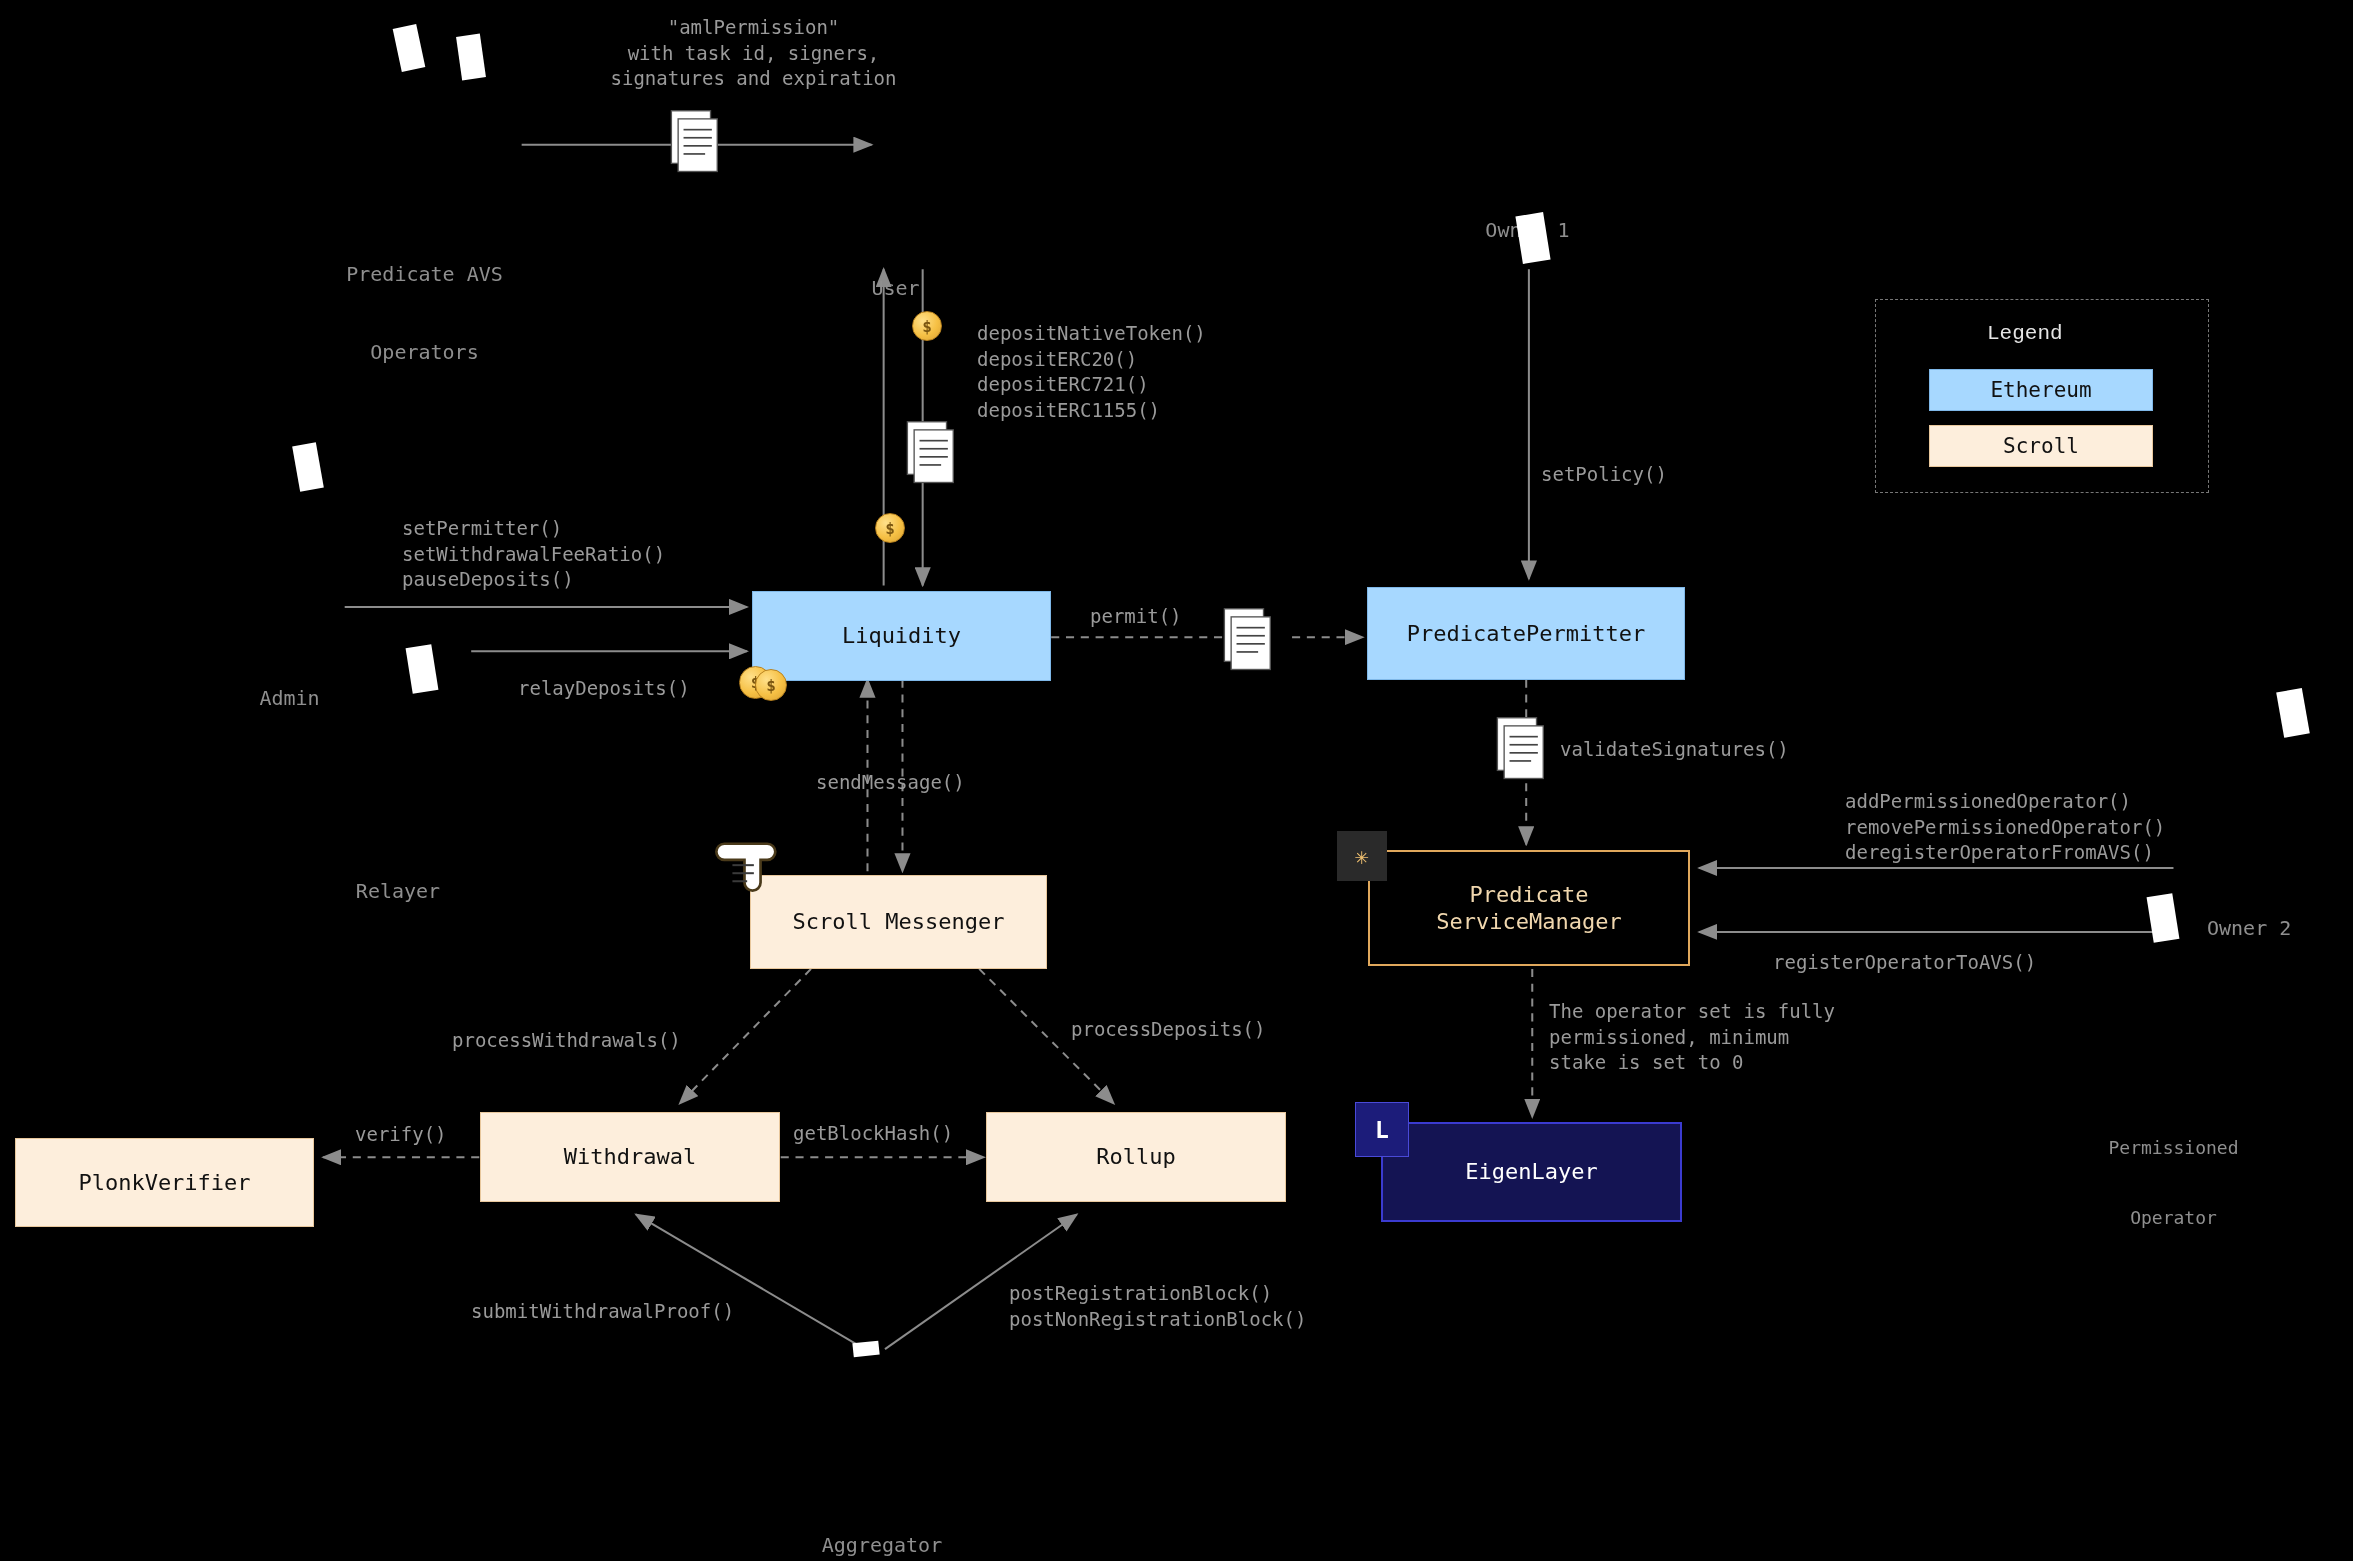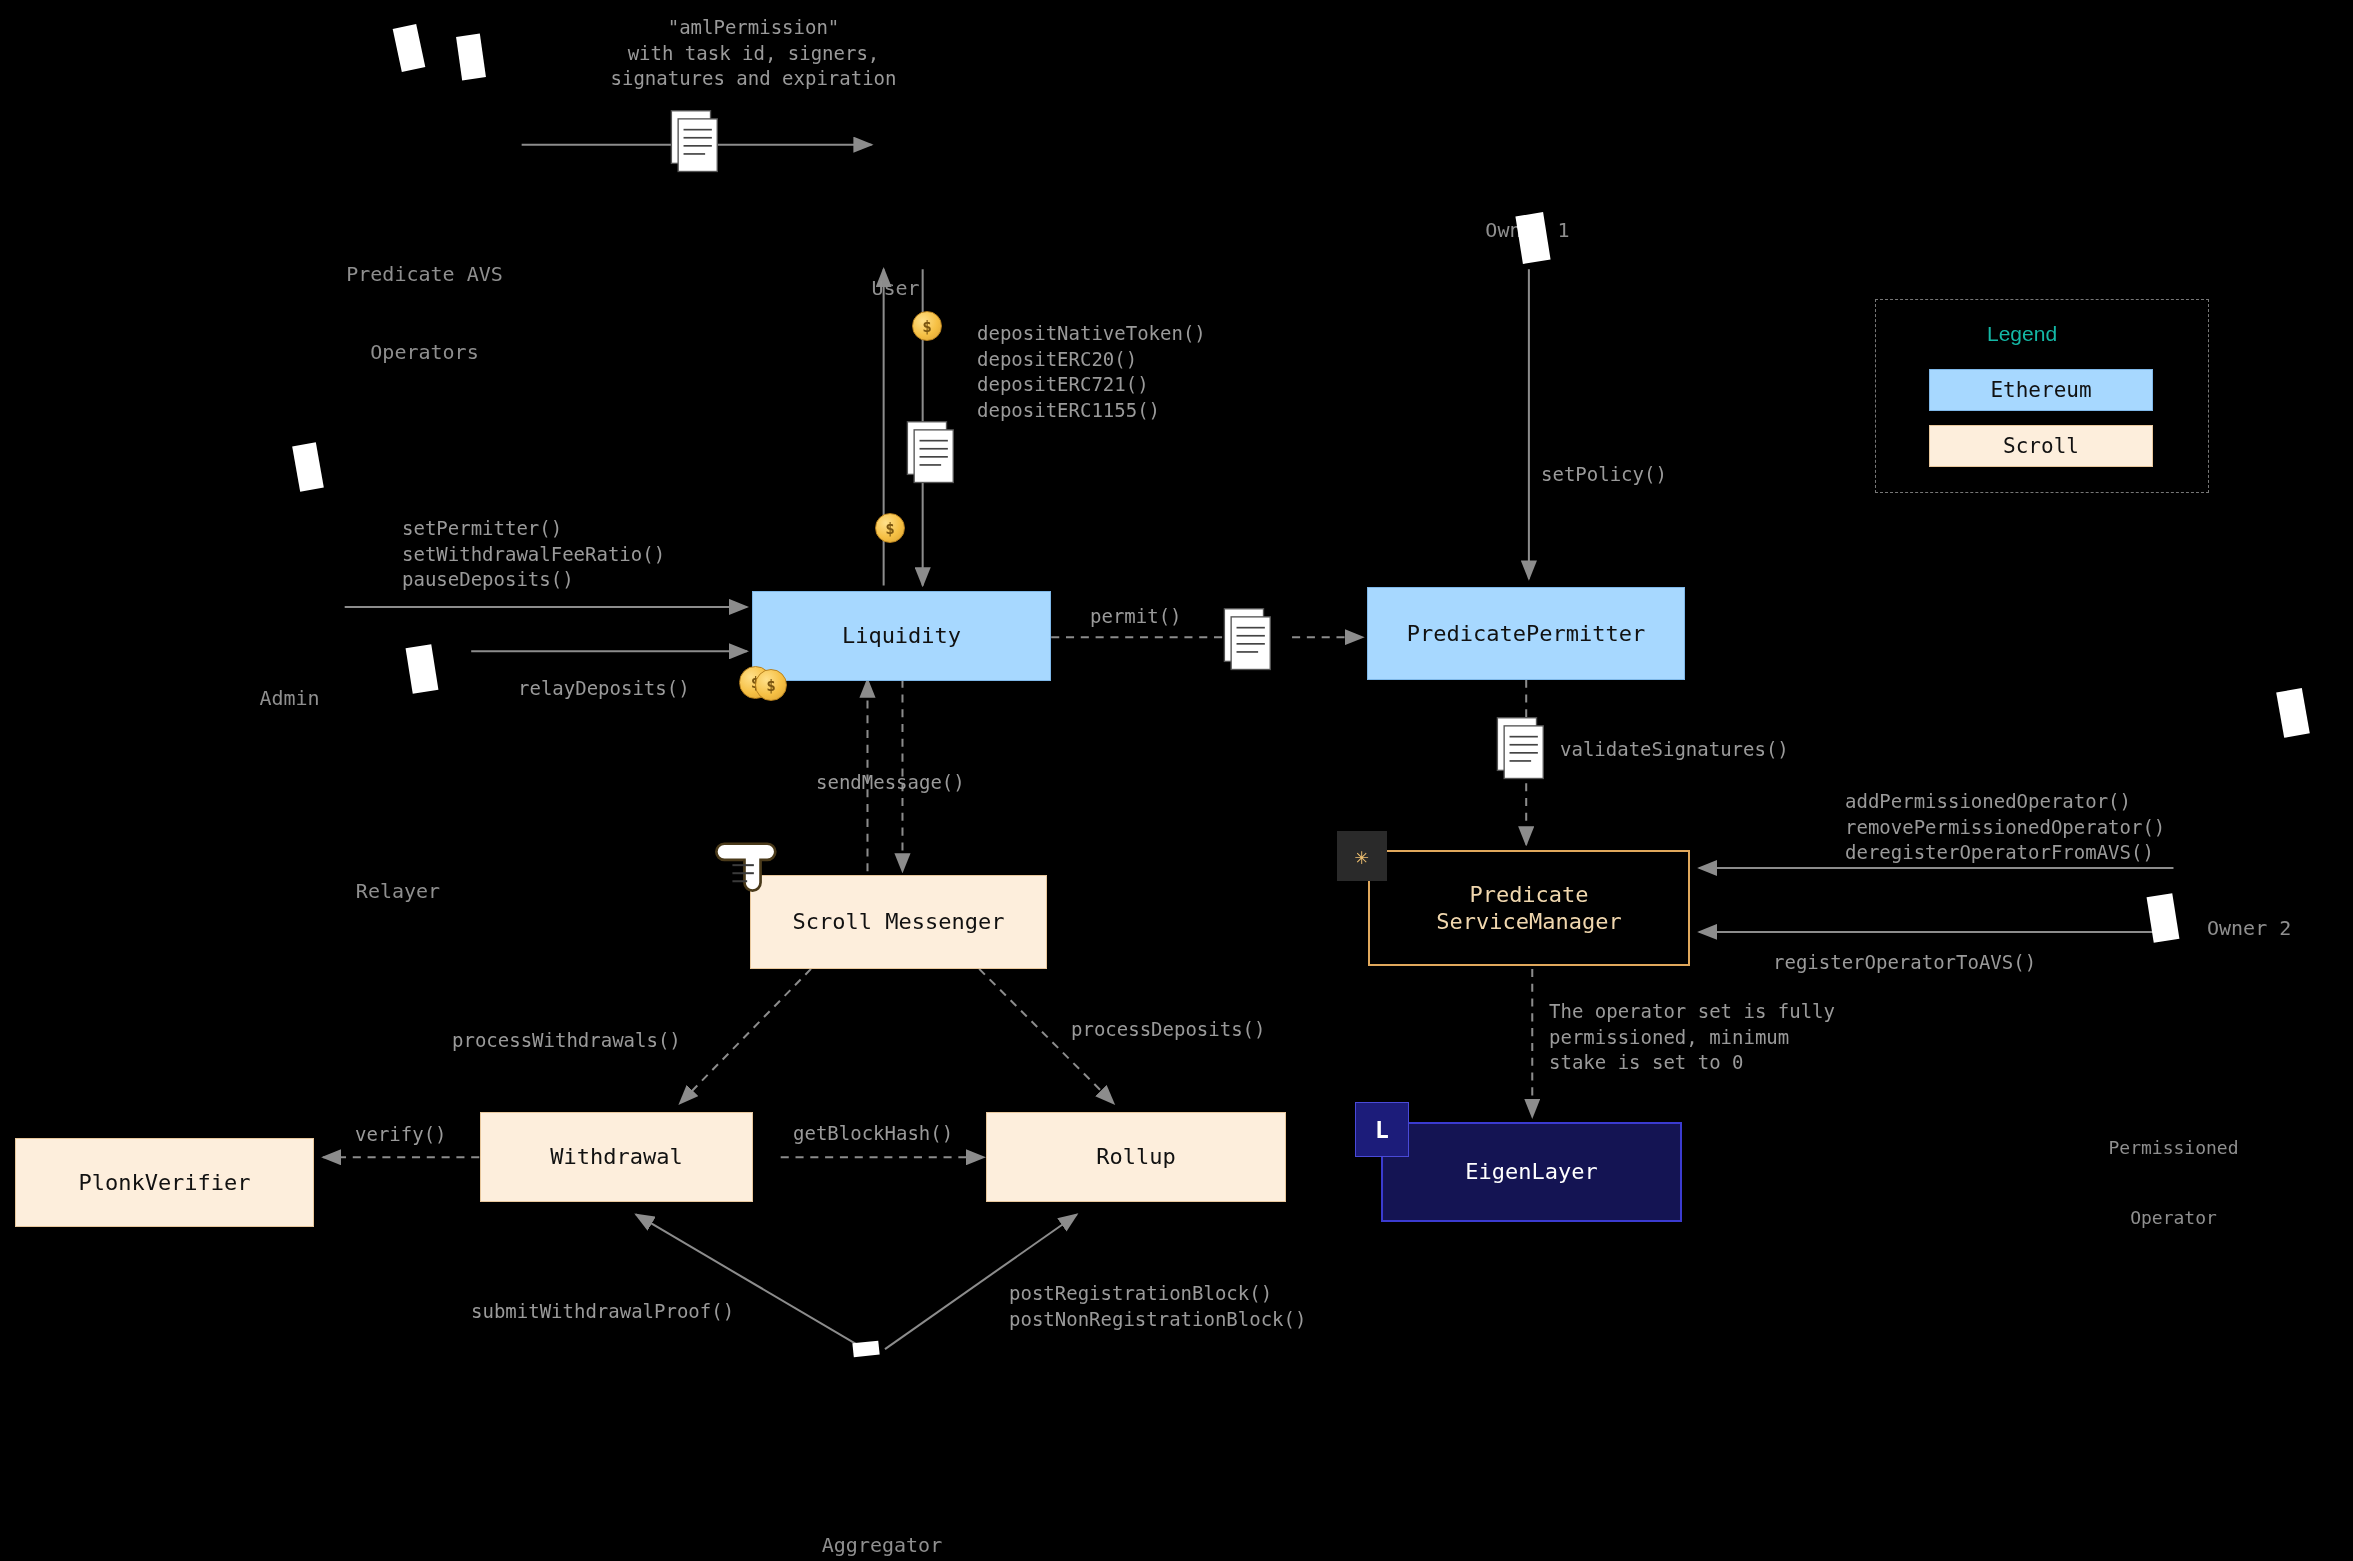--- a/index.html
+++ b/index.html
@@ -74,22 +74,22 @@
     line-height: 1.3;
   }
   .legend-box {
     position: absolute;
     border: 1.3px dashed #777777;
     background: transparent;
     box-sizing: border-box;
   }
   .legend-title {
     position: absolute;
-    color: #14b8a6;
-    font-family: Liberation Sans, sans-serif;
+    color: #e5e5e5;
+    font-family: Liberation Mono, monospace;
   }
   .legend-chip {
     position: absolute;
     box-sizing: border-box;
     display: flex;
     align-items: center;
     justify-content: center;
     font-family: "DejaVu Sans Mono", monospace;
     color: #111111;
   }
@@ -207,21 +207,21 @@
 
   <div class="node node-predicate" style="left:1368px; top:850px; width:322px; height:116px; font-size:22px; flex-direction:column;">
     <span>Predicate</span>
     <span>ServiceManager</span>
   </div>
 
   <div class="node node-scroll" style="left:15px; top:1114px; width:299px; height:89px; font-size:22px;margin-top:24px;">
     <span>PlonkVerifier</span>
   </div>
 
-  <div class="node node-scroll" style="left:480px; top:1112px; width:273px; height:90px; font-size:22px;">
+  <div class="node node-scroll" style="left:480px; top:1112px; width:300px; height:90px; font-size:22px;">
     <span>Withdrawal</span>
   </div>
 
   <div class="node node-scroll" style="left:986px; top:1112px; width:300px; height:90px; font-size:22px;">
     <span>Rollup</span>
   </div>
 
   <div class="node node-eigen" style="left:1381px; top:1122px; width:301px; height:100px; font-size:22px;">
     <span>EigenLayer</span>
   </div>

